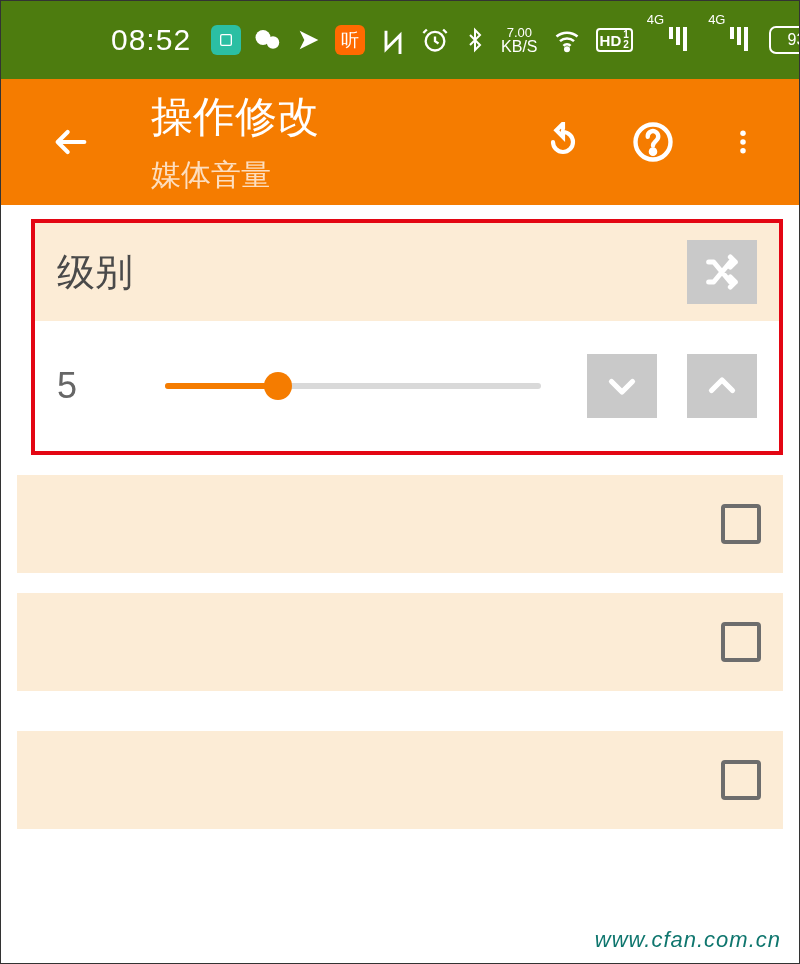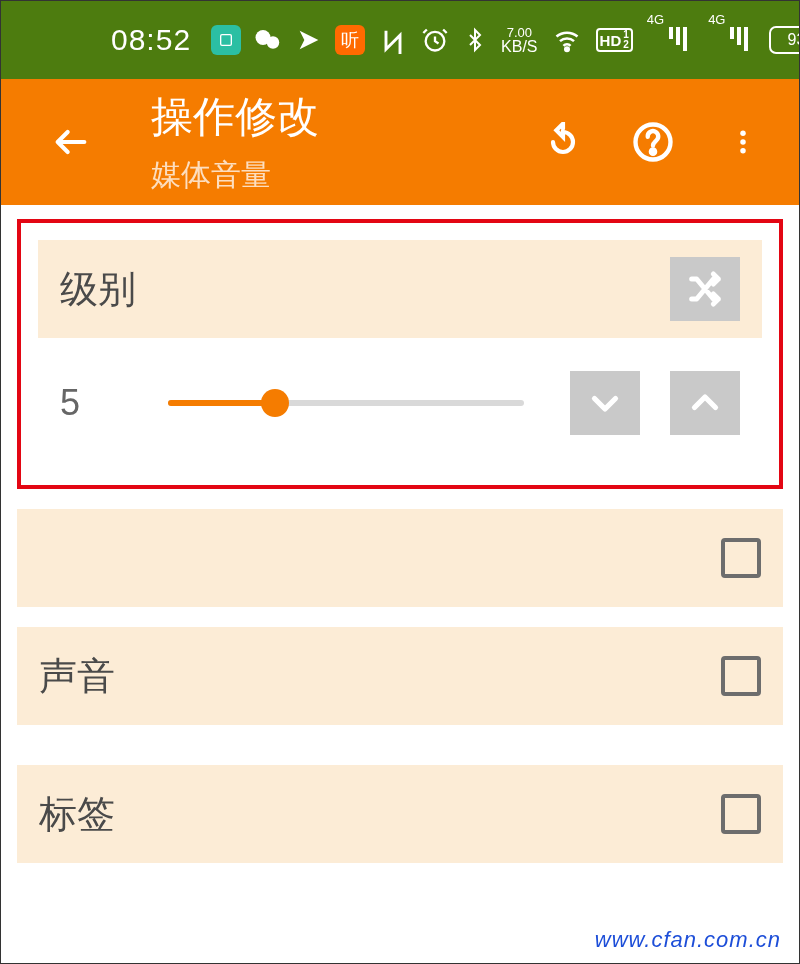--- a/index.html
+++ b/index.html
@@ -49,21 +49,21 @@
   }
   .appbar .back { width: 60px; display:flex; align-items:center; }
   .appbar .titles { margin-left: 50px; font-family: Liberation Mono, monospace; }
   .appbar .title { font-size: 42px; font-weight: 400; }
   .appbar .subtitle { font-size: 30px; color: rgba(255,255,255,0.75); margin-top: 10px; }
   .appbar .actions { margin-left: auto; display:flex; gap: 46px; align-items:center; padding-right: 12px; }
   .ic-btn { width:44px; height:44px; display:flex; align-items:center; justify-content:center; }
 
   
   .content { padding: 14px 16px 0 16px; }
-  .highlight-box { border: 4px solid #e30613; padding: 17px; background: transparent; }
+  .highlight-box { border: 4px solid #e30613; padding: 0; background: transparent; margin-left: 14px; }
   .row { background: #fcecd6; display:flex; align-items:center; padding: 0 22px; height: 98px; margin-bottom: 0; }
   .row .label { font-size: 38px; color: #4a4a4a; }
   .row .spacer { flex: 1; }
   .sq-btn { width: 70px; height: 64px; background: #c9c9c9; display:flex; align-items:center; justify-content:center; margin-left: 12px; }
   .checkbox { width: 40px; height: 40px; border: 4px solid #6d6d6d; border-radius: 4px; }
 
   .slider-row {
     background: #fff;
     height: 130px;
     display:flex;
@@ -72,21 +72,21 @@
     gap: 18px;
   }
   .slider-row .val { font-size: 36px; color:#666; width: 60px; }
   .slider-wrap { flex: 1; position: relative; height: 24px; display:flex; align-items:center; margin-left: 30px; margin-right: 16px; }
   .track { position:absolute; left:0; right:0; height:6px; background:#d9d9d9; border-radius:3px; }
   .track-fill { position:absolute; left:0; height:6px; background:#f57c00; border-radius:3px; width:30%; }
   .thumb { position:absolute; width:28px; height:28px; background:#f57c00; border-radius:50%; left:30%; transform:translateX(-50%); }
 
   .section-gap { height: 20px; }
 
-  .watermark { position:absolute; right:18px; bottom:10px; font-style:italic; color:#1d4ed8; font-size:22px; text-shadow:1px 1px 0 #fff; letter-spacing:1px; }
+  .watermark { position:absolute; right:18px; bottom:10px; font-style:italic; color:#0f766e; font-size:22px; text-shadow:1px 1px 0 #fff; letter-spacing:1px; }
 </style>
 </head>
 <body>
 
 <div class="statusbar">
   <span class="time">08:52</span>
   <div class="left-icons">
     <span class="sb-chip teal">
       <svg width="16" height="16" viewBox="0 0 24 24" fill="none" stroke="#fff" stroke-width="2">
           <rect x="4" y="4" width="16" height="16" rx="2"></rect>
@@ -229,31 +229,29 @@
   <div class="section-gap"></div>
 
   <div class="row">
     <span class="spacer"></span>
     <div class="checkbox"></div>
   </div>
 
   <div class="section-gap"></div>
 
   <div class="row">
-    <span class="label">声音</span>
     <span class="spacer"></span>
     <div class="checkbox"></div>
   </div>
 
   <div class="section-gap"></div>
 
 
   <div class="section-gap"></div>
 
   <div class="row">
-    <span class="label">标签</span>
     <span class="spacer"></span>
     <div class="checkbox"></div>
   </div>
 
 </div>
 
 <div class="watermark">www.cfan.com.cn</div>
 
 </body></html>

